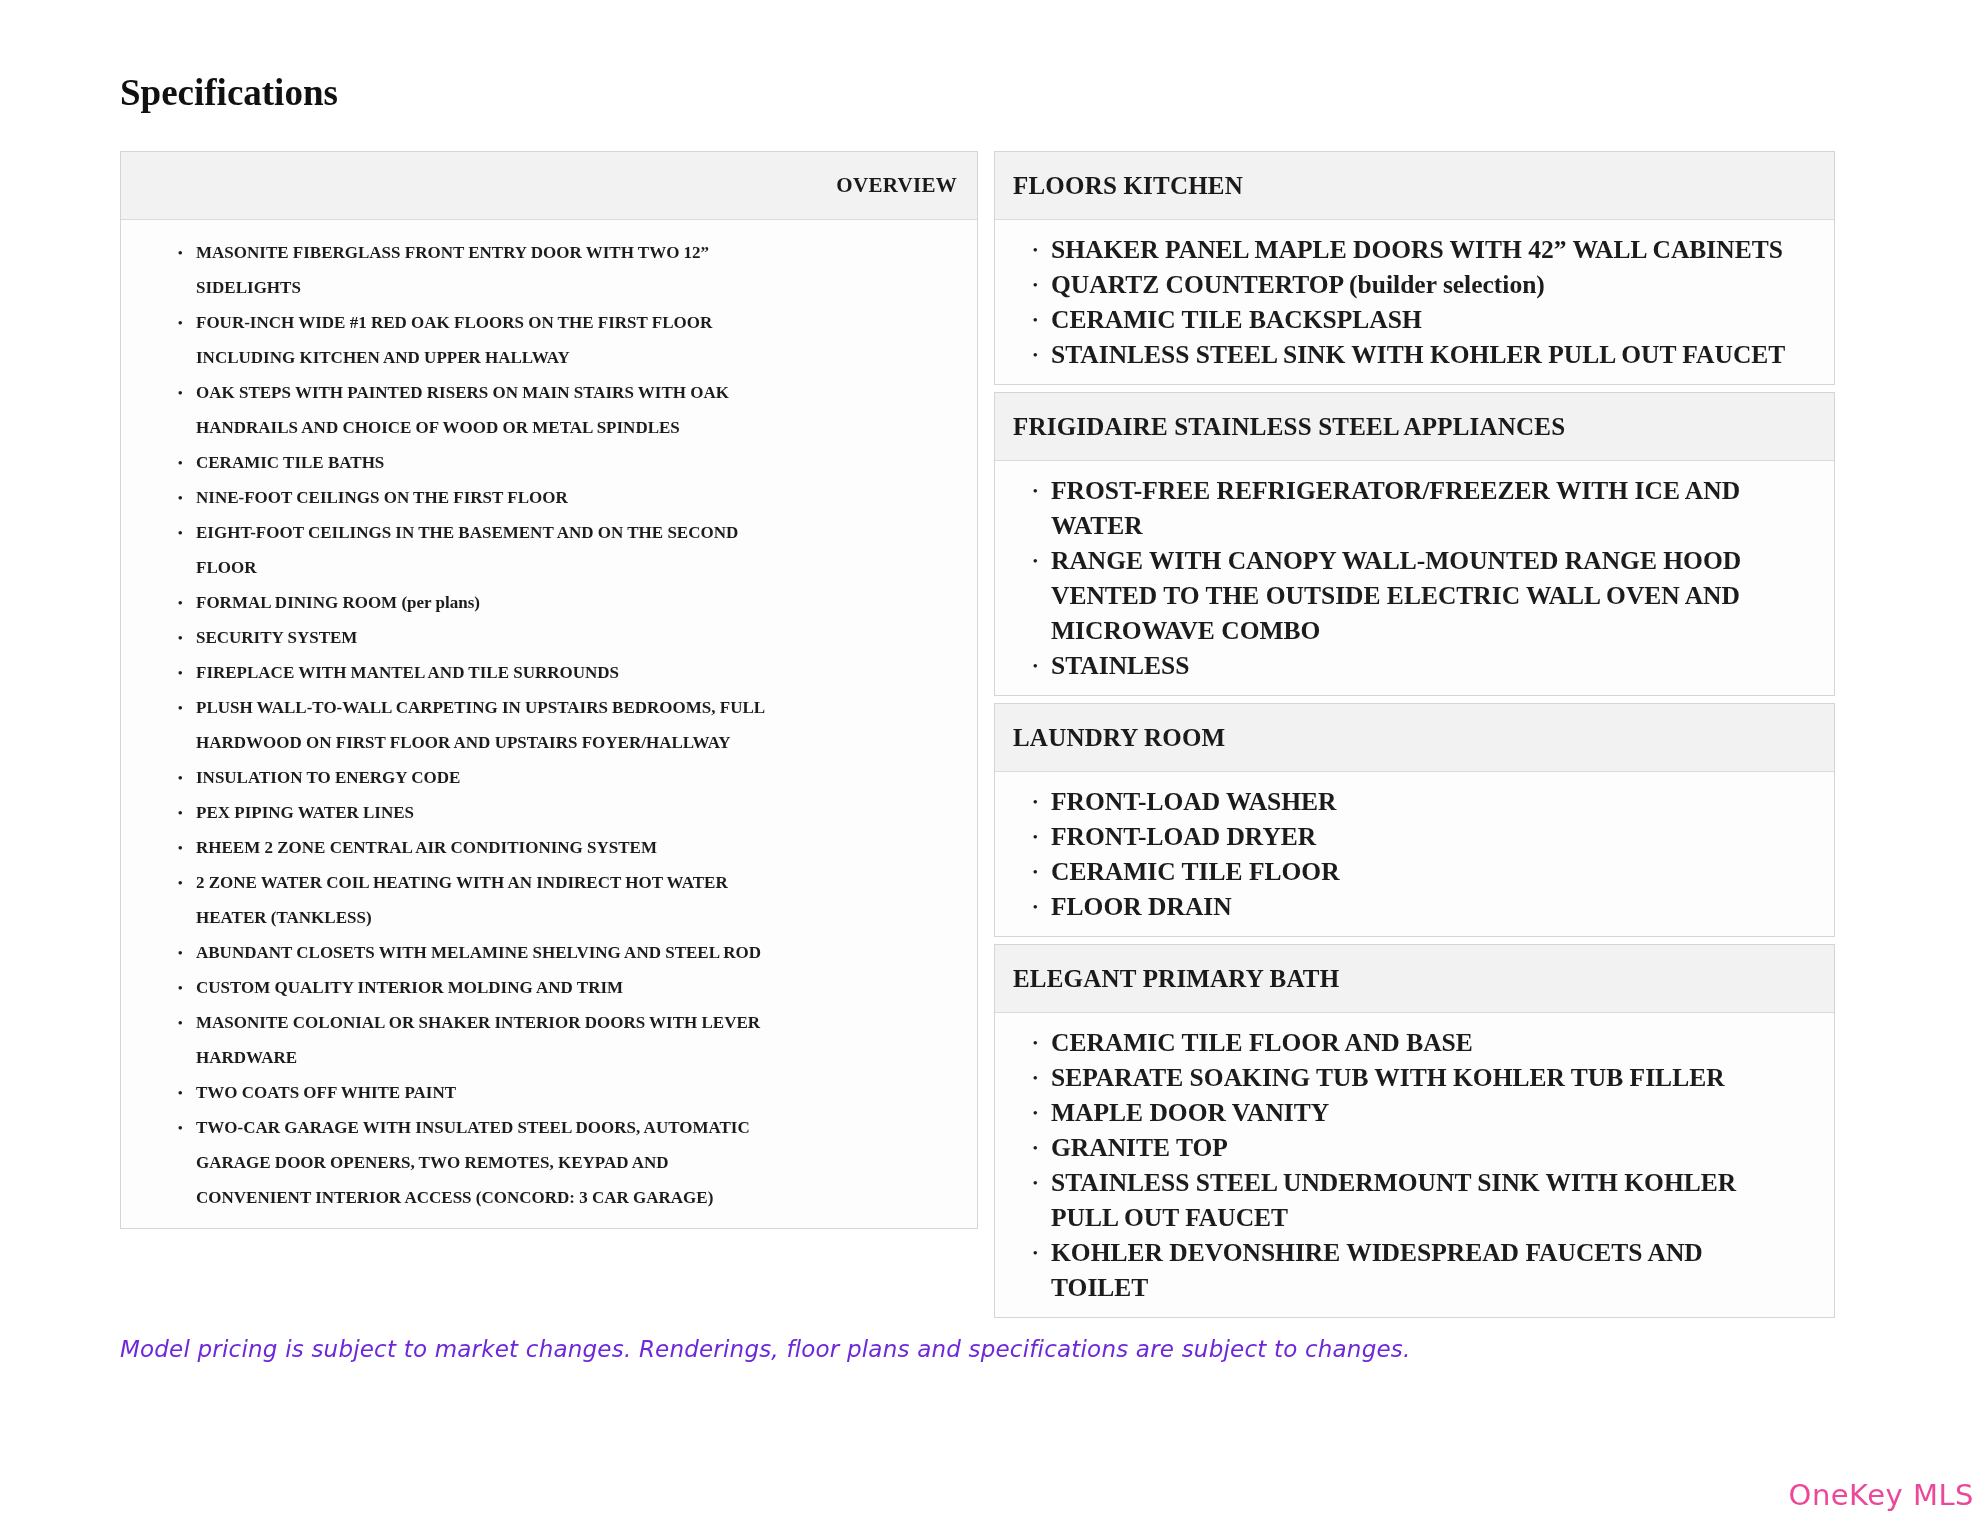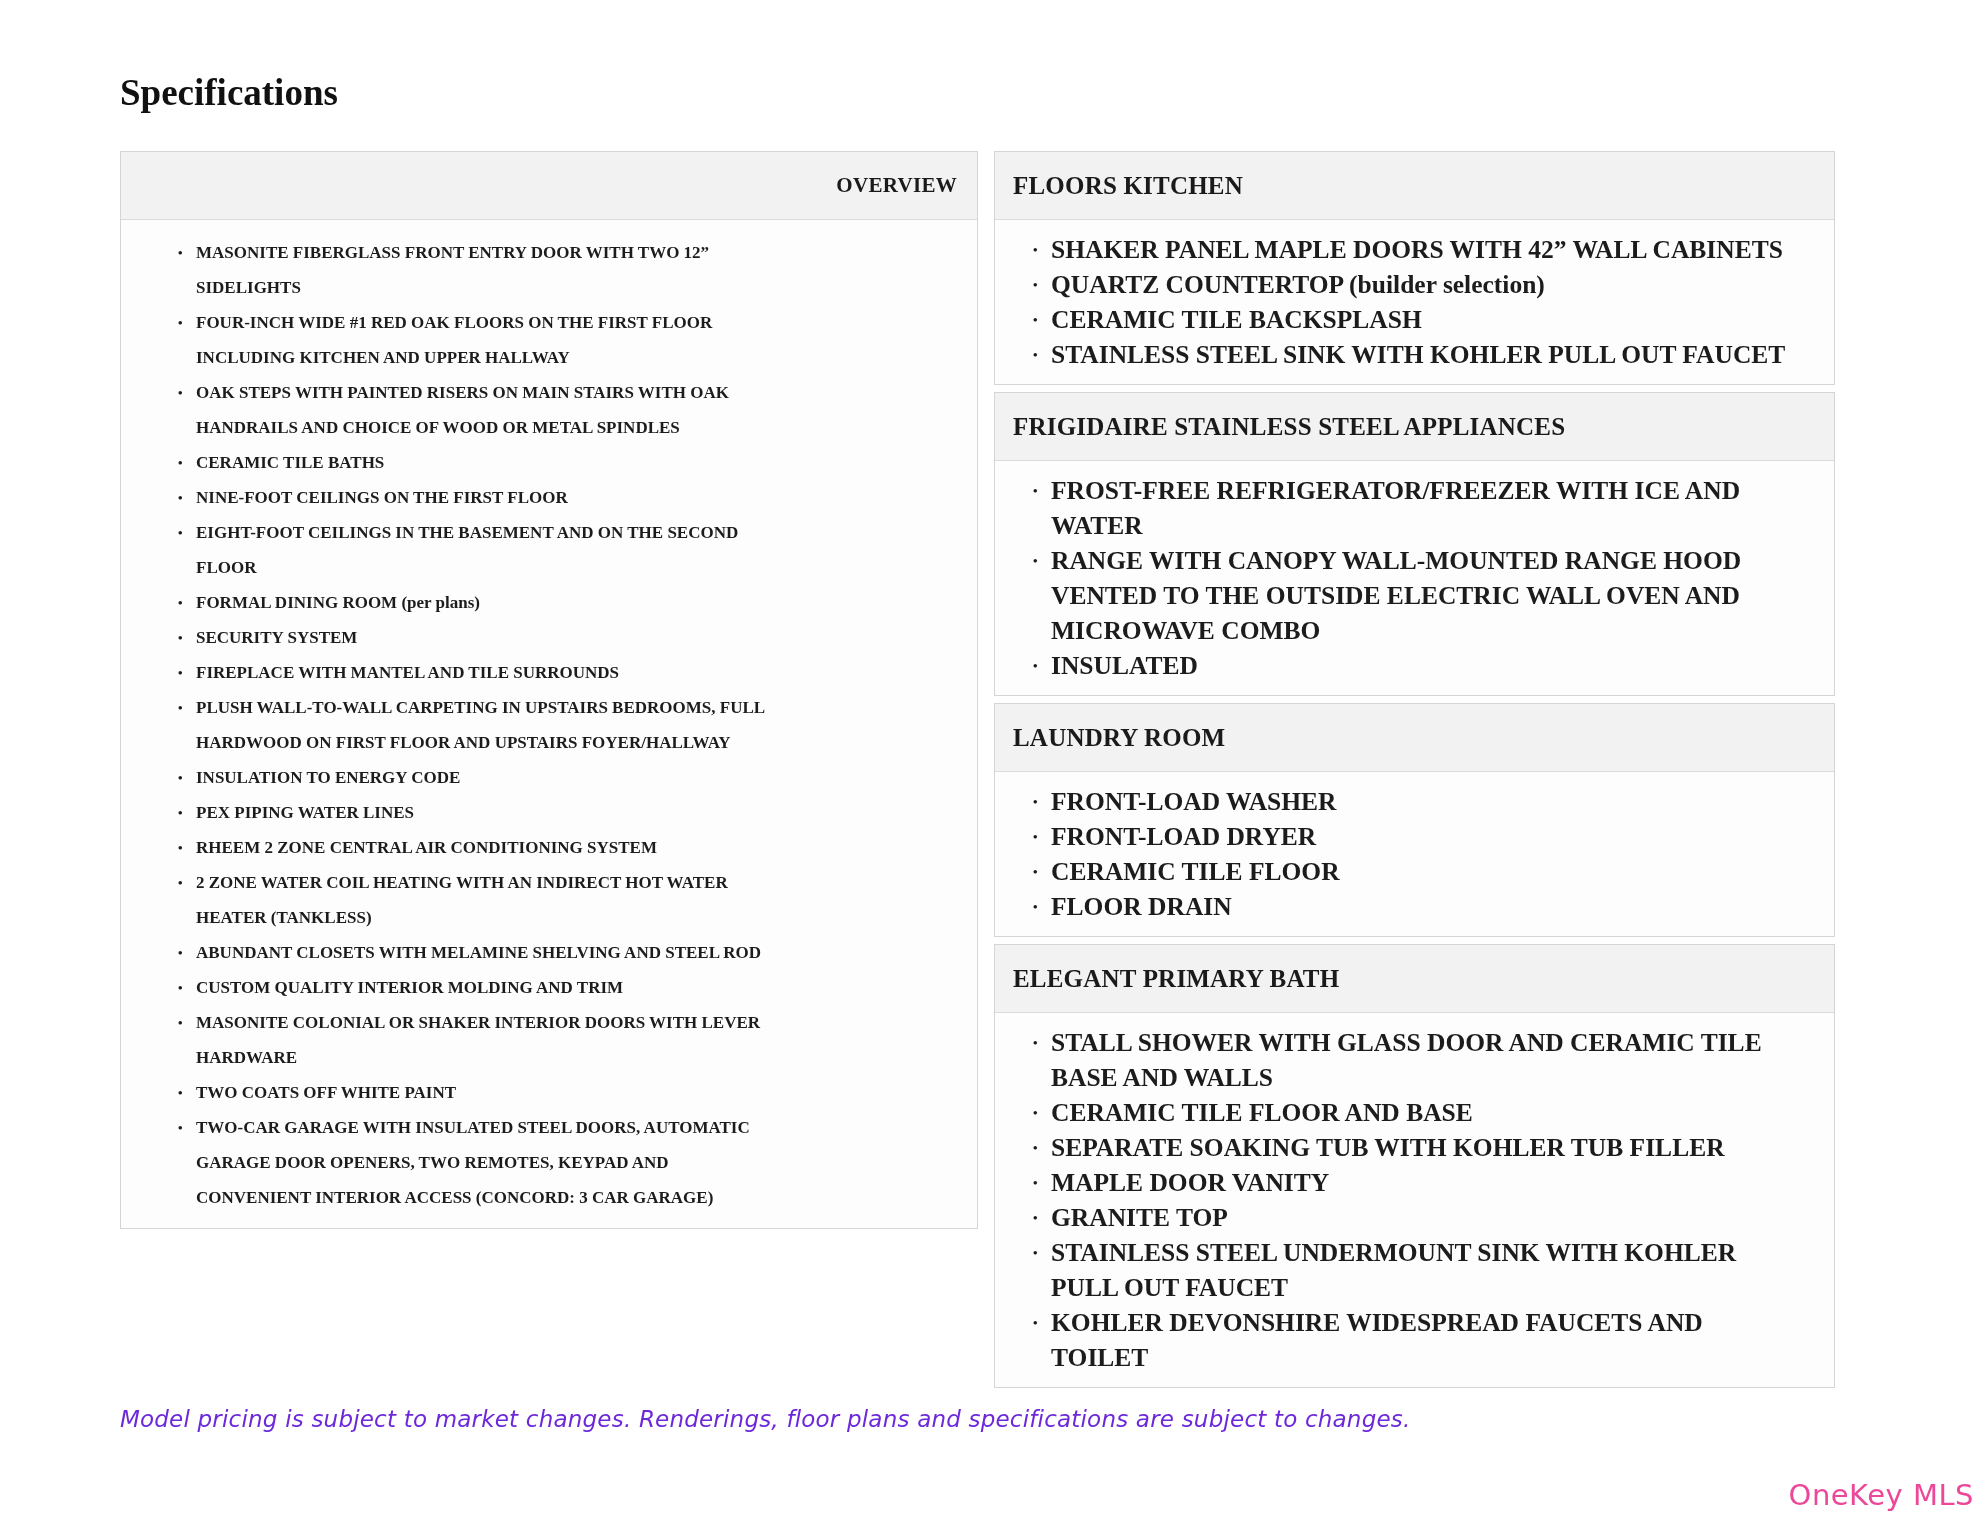--- a/index.html
+++ b/index.html
@@ -103,36 +103,35 @@
             <li>QUARTZ COUNTERTOP (builder selection)</li>
             <li>CERAMIC TILE BACKSPLASH</li>
             <li>STAINLESS STEEL SINK WITH KOHLER PULL OUT FAUCET</li>
           </ul>
         </div>
         <div class="section">
           <div class="section-header">FRIGIDAIRE STAINLESS STEEL APPLIANCES</div>
           <ul class="section-list">
             <li>FROST-FREE REFRIGERATOR/FREEZER WITH ICE AND WATER</li>
             <li>RANGE WITH CANOPY WALL-MOUNTED RANGE HOOD VENTED TO THE OUTSIDE ELECTRIC WALL OVEN AND MICROWAVE COMBO</li>
-            <li>INSULATED</li>
+            <li>STAINLESS</li>
           </ul>
         </div>
         <div class="section">
           <div class="section-header">LAUNDRY ROOM</div>
           <ul class="section-list">
             <li>FRONT-LOAD WASHER</li>
             <li>FRONT-LOAD DRYER</li>
             <li>CERAMIC TILE FLOOR</li>
             <li>FLOOR DRAIN</li>
           </ul>
         </div>
         <div class="section">
           <div class="section-header">ELEGANT PRIMARY BATH</div>
           <ul class="section-list">
-            <li>STALL SHOWER WITH GLASS DOOR AND CERAMIC TILE BASE AND WALLS</li>
             <li>CERAMIC TILE FLOOR AND BASE</li>
             <li>SEPARATE SOAKING TUB WITH KOHLER TUB FILLER</li>
             <li>MAPLE DOOR VANITY</li>
             <li>GRANITE TOP</li>
             <li>STAINLESS STEEL UNDERMOUNT SINK WITH KOHLER PULL OUT FAUCET</li>
             <li>KOHLER DEVONSHIRE WIDESPREAD FAUCETS AND TOILET</li>
           </ul>
         </div>
       </div>
   </div>

